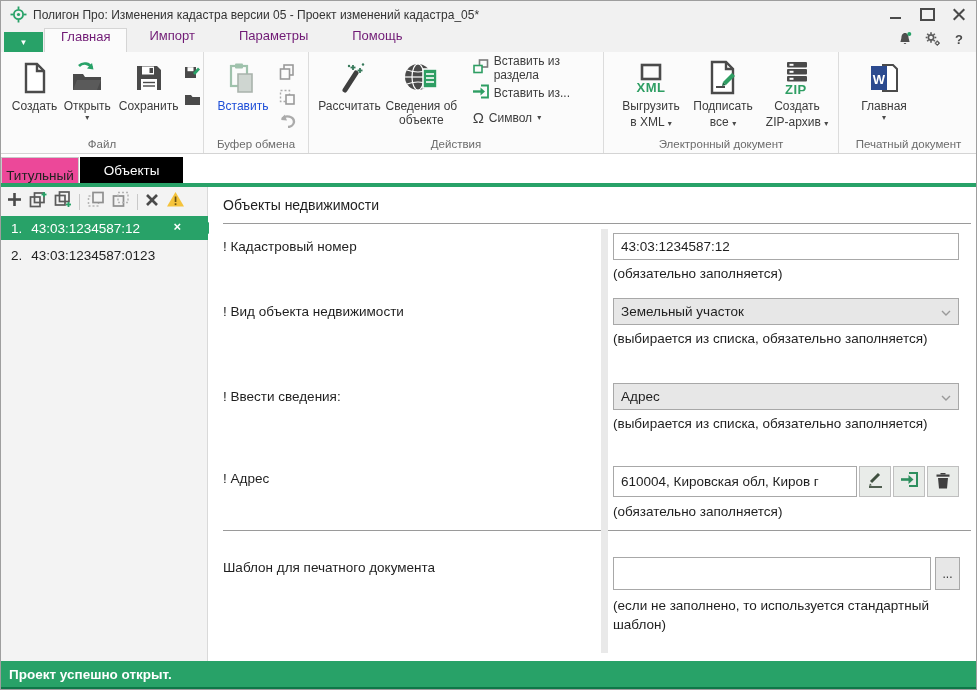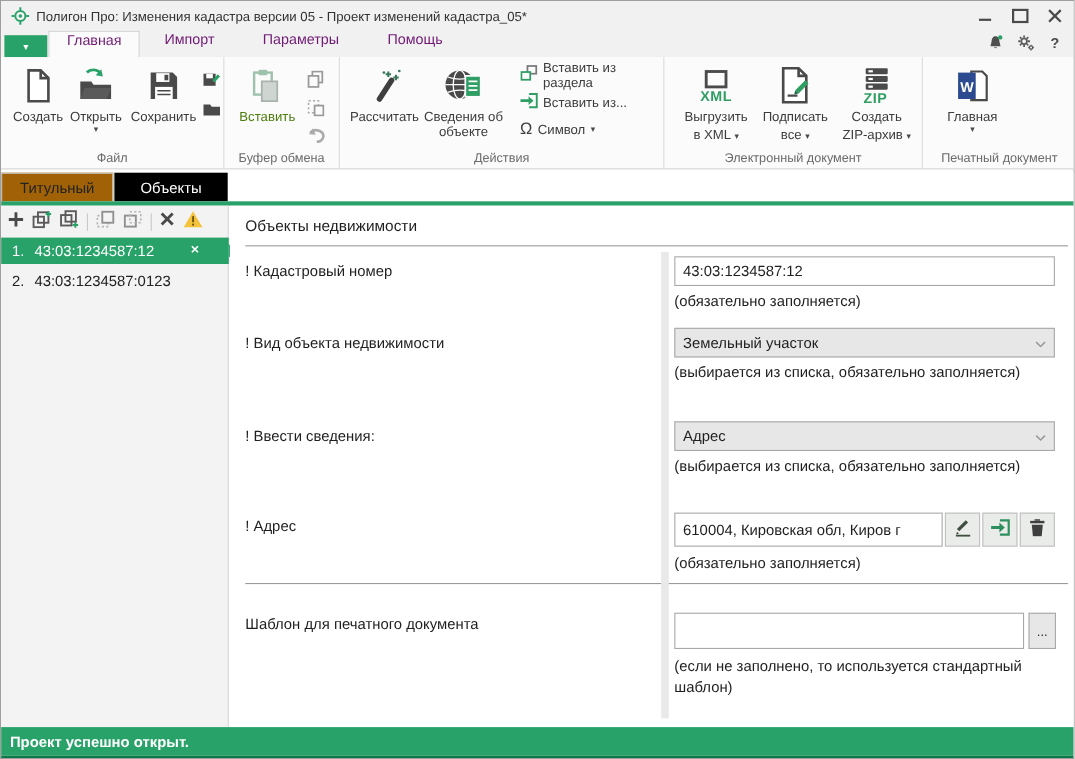--- a/index.html
+++ b/index.html
@@ -24,29 +24,29 @@
   .tray-icons{position:absolute;right:8px;top:2px;display:flex;gap:9px;align-items:center;}
   .tray-ic{width:18px;height:18px;display:flex;align-items:center;justify-content:center;color:#4a4a4a;font-size:13px;font-weight:bold;}
   
   .ribbon{position:absolute;left:0;top:51px;width:100%;height:102px;background:#fbfbfb;border-bottom:1px solid #d4d4d4;box-sizing:border-box;}
   .rgroup{position:absolute;top:0;height:101px;border-right:1px solid #dcdcdc;box-sizing:border-box;}
   .rgroup-label{position:absolute;bottom:3px;left:0;width:100%;text-align:center;font-size:11.5px;color:#6b6b6b;}
   .rbtns{display:flex;align-items:flex-start;padding-top:5px;}
   .rbtn{display:flex;flex-direction:column;align-items:center;padding-top:2px;cursor:default;}
   .rbtn .ric{height:38px;display:flex;align-items:center;justify-content:center;}
   .rbtn .rlbl{font-size:12px;color:#3c3c3c;line-height:14px;text-align:center;margin-top:2px;}
-  .rbtn.disabled .rlbl{color:#4d7c0f;}
+  .rbtn.disabled .rlbl{color:#1d4ed8;}
   .ddg{font-size:8px;color:#4a4a4a;line-height:9px;}
   .minicol{display:flex;flex-direction:column;align-items:center;gap:8px;padding-top:7px;}
   .srow{display:flex;align-items:center;gap:5px;height:17px;margin-bottom:8px;font-size:12px;color:#3c3c3c;cursor:default;}
   .icon-xml-text,.icon-zip-text{font-size:13px;font-weight:bold;color:#2e9e63;line-height:13px;letter-spacing:.5px;}
   
   .page-tabs{position:absolute;left:0;top:156px;width:100%;height:26px;background:#fff;display:flex;align-items:flex-end;}
   .ptab{height:26px;display:flex;align-items:center;justify-content:center;font-size:13.5px;box-sizing:border-box;cursor:default;}
-  .ptab.inactive{width:102px;background:#a16207;border:1px solid #c9c9c9;border-bottom:none;color:#222;}
+  .ptab.inactive{width:78px;background:#ec4899;border:1px solid #c9c9c9;border-bottom:none;color:#222;align-items:flex-end;}
   .ptab.active{width:103px;background:#000000;color:#fff;margin-left:1px;}
   .green-bar{position:absolute;left:0;top:182px;width:100%;height:4px;background:#28a268;}
   
   .sidebar{position:absolute;left:0;top:186px;width:207px;height:474px;background:#f3f3f3;border-right:1px solid #d9d9d9;box-sizing:border-box;}
   .sb-toolbar{position:absolute;left:6px;top:3px;height:23px;display:flex;align-items:center;gap:7px;}
   .sb-sep{width:1px;height:16px;background:#c9c9c9;}
   .sb-item{position:absolute;left:0;width:207px;height:24px;display:flex;align-items:center;font-size:13.5px;color:#222;cursor:default;}
   .sb-item .num{margin-left:10px;}
   .sb-item .cad{margin-left:9px;}
   .sb-item.selected{background:#28a268;color:#fff;}

